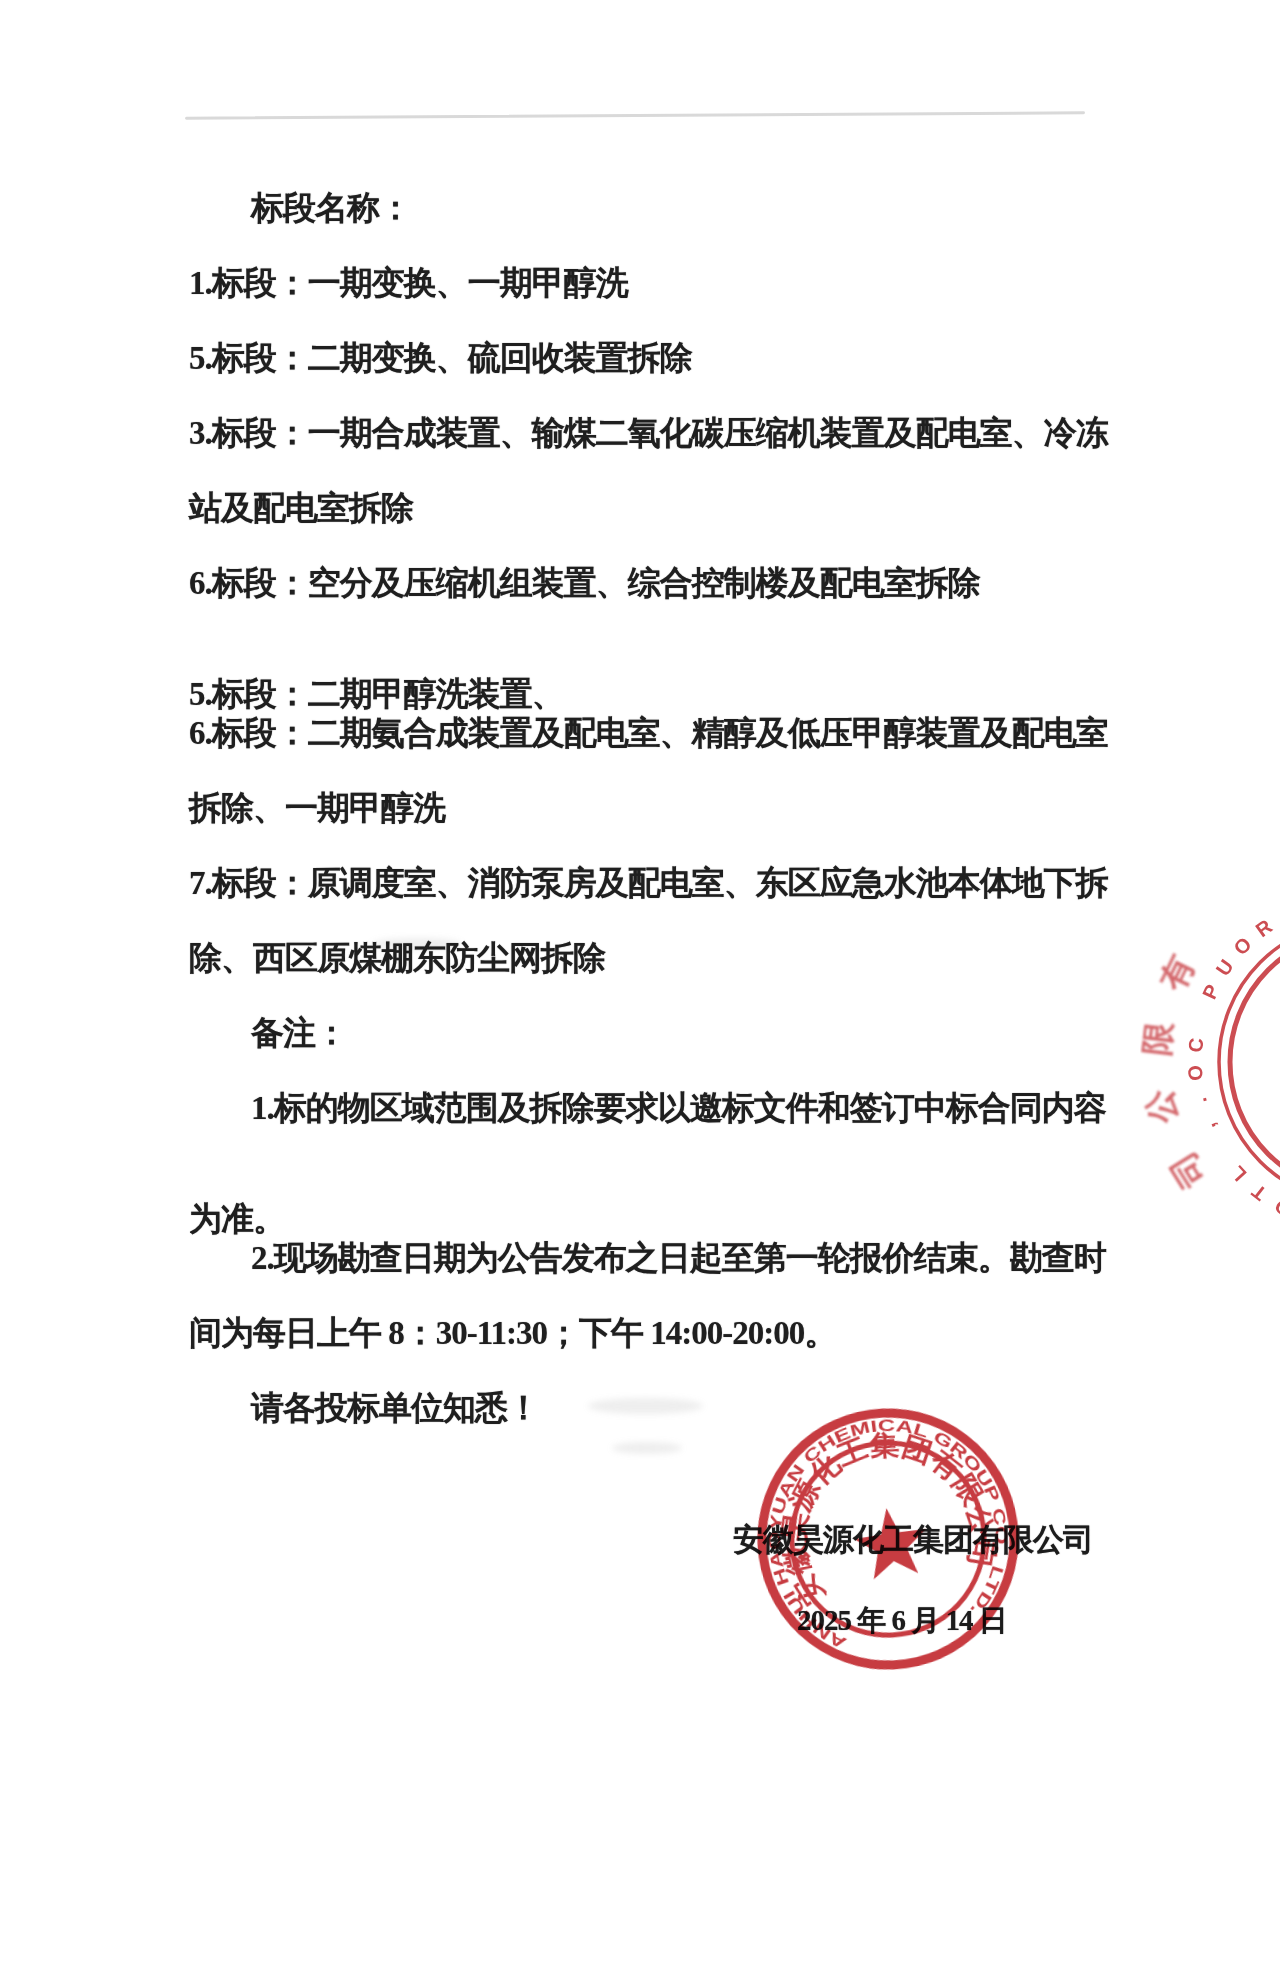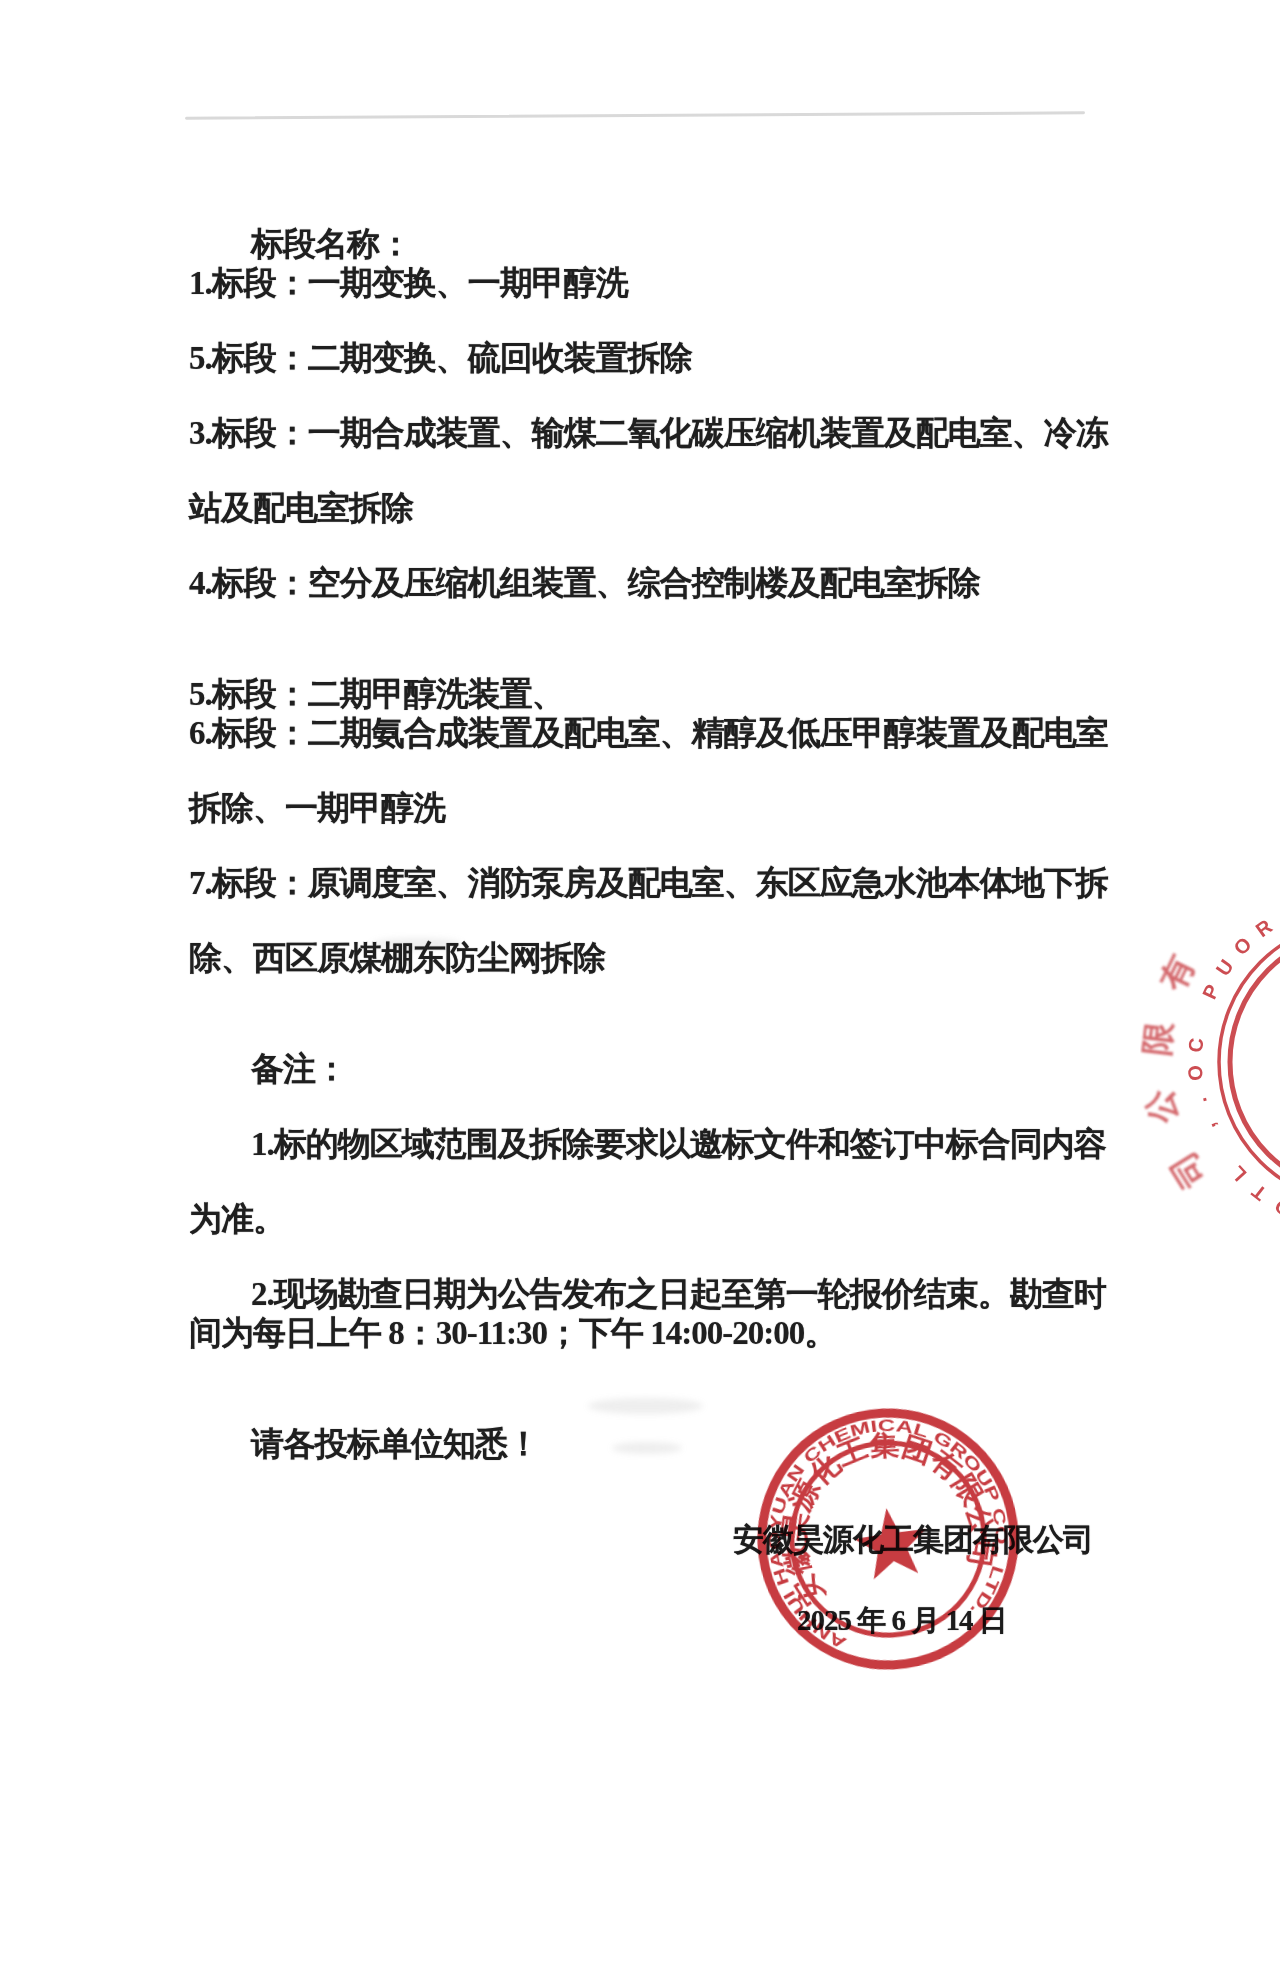--- a/index.html
+++ b/index.html
@@ -26,21 +26,21 @@
     font-size: 33px;
     font-weight: 700;
     letter-spacing: -1px;
     color: #1f1f1f;
     line-height: 44px;
     text-shadow: 0 0 1px rgba(30,30,30,0.55);
     filter: blur(0.35px);
     z-index: 3;
   }
   .mar { left: 189px; }
-  .ind { left: 251px; margin-top: 36px; }
+  .ind { left: 251px; }
 
   .sig-company {
     position: absolute;
     left: 733px; top: 1519px;
     font-size: 31px; font-weight: 700;
     letter-spacing: -1px;
     color: #1c1c1c;
     white-space: nowrap;
     text-shadow: 0 0 1px rgba(20,20,20,0.6);
     filter: blur(0.3px);
@@ -124,21 +124,21 @@
 <div class="scan-line"></div>
 <div class="smudge" style="left:588px; top:1398px; width:115px; height:16px;"></div>
 <div class="smudge" style="left:612px; top:1442px; width:70px; height:12px;"></div>
 <div class="smudge" style="left:372px; top:938px; width:90px; height:12px;"></div>
 
 <div class="doc-line ind" style="top:186px">标段名称：</div>
 <div class="doc-line mar" style="top:261px">1.标段：一期变换、一期甲醇洗</div>
 <div class="doc-line mar" style="top:336px">5.标段：二期变换、硫回收装置拆除</div>
 <div class="doc-line mar" style="top:411px">3.标段：一期合成装置、输煤二氧化碳压缩机装置及配电室、冷冻</div>
 <div class="doc-line mar" style="top:486px">站及配电室拆除</div>
-<div class="doc-line mar" style="top:561px">4.标段：空分及压缩机组装置、综合控制楼及配电室拆除</div>
+<div class="doc-line mar" style="top:561px">6.标段：空分及压缩机组装置、综合控制楼及配电室拆除</div>
 <div class="doc-line mar" style="top:672px">5.标段：二期甲醇洗装置、</div>
 <div class="doc-line mar" style="top:711px">6.标段：二期氨合成装置及配电室、精醇及低压甲醇装置及配电室</div>
 <div class="doc-line mar" style="top:786px">拆除、一期甲醇洗</div>
 <div class="doc-line mar" style="top:861px">7.标段：原调度室、消防泵房及配电室、东区应急水池本体地下拆</div>
 <div class="doc-line mar" style="top:936px">除、西区原煤棚东防尘网拆除</div>
 <div class="doc-line ind" style="top:1011px">备注：</div>
 <div class="doc-line ind" style="top:1086px">1.标的物区域范围及拆除要求以邀标文件和签订中标合同内容</div>
 <div class="doc-line mar" style="top:1197px">为准。</div>
 <div class="doc-line ind" style="top:1236px">2.现场勘查日期为公告发布之日起至第一轮报价结束。勘查时</div>
 <div class="doc-line mar" style="top:1311px">间为每日上午 8：30-11:30；下午 14:00-20:00。</div>

